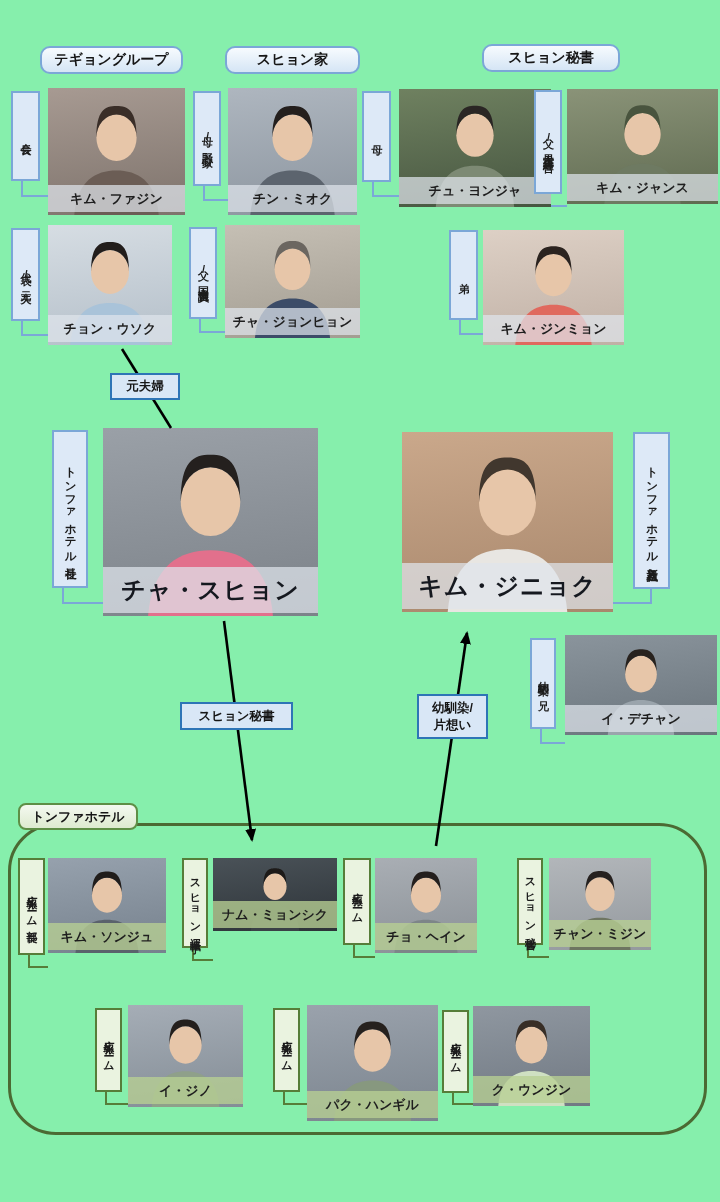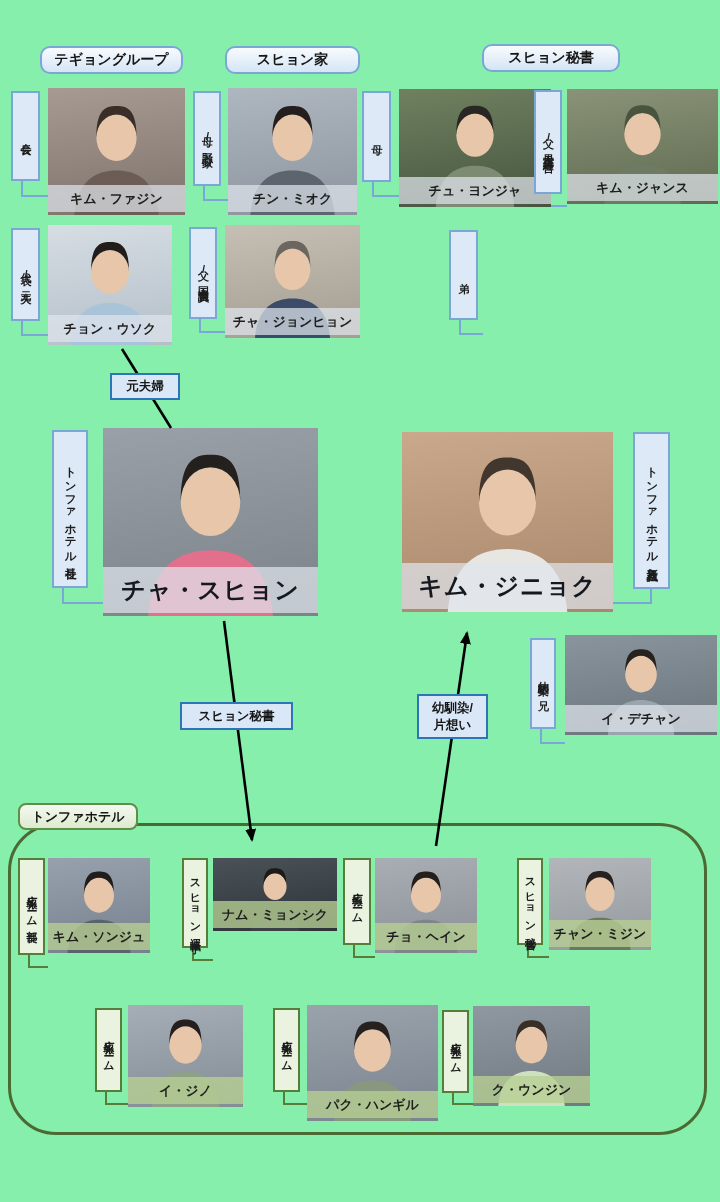--- a/index.html
+++ b/index.html
@@ -113,20 +113,28 @@
     <div class="band">チョン・ウソク</div>
   </div>
   <div class="card" style="left:225px;top:225px;width:135px;height:113px;">
     <div class="photo" style="background: linear-gradient(172deg, rgb(197, 191, 180) 0%, rgb(163, 157, 146) 100%); --cloth: #3c4c68; --hair: #6b6660;">
         <svg>
           <use href="#sil"></use>
         </svg>
       </div>
     <div class="band">チャ・ジョンヒョン</div>
   </div>
+  <div class="card" style="left:483px;top:230px;width:141px;height:115px;">
+    <div class="photo" style="background: linear-gradient(172deg, rgb(221, 208, 197) 0%, rgb(192, 176, 165) 100%); --cloth: #e0695e; --hair: #2b231f;">
+        <svg>
+          <use href="#sil"></use>
+        </svg>
+      </div>
+    <div class="band">キム・ジンミョン</div>
+  </div>
 
   <div class="card main" style="left:103px;top:428px;width:215px;height:188px;">
     <div class="photo" style="background: linear-gradient(172deg, rgb(154, 160, 167) 0%, rgb(124, 130, 137) 100%); --cloth: #e2708c; --hair: #24201e;">
         <svg>
           <use href="#sil"></use>
         </svg>
       </div>
     <div class="band">チャ・スヒョン</div>
   </div>
   <div class="card main" style="left:402px;top:432px;width:211px;height:180px;">
@@ -139,21 +147,21 @@
   </div>
   <div class="card" style="left:565px;top:635px;width:152px;height:100px;">
     <div class="photo" style="background: linear-gradient(172deg, rgb(138, 148, 156) 0%, rgb(106, 116, 124) 100%); --cloth: #9aa4ac; --hair: #28221e;">
         <svg>
           <use href="#sil"></use>
         </svg>
       </div>
     <div class="band">イ・デチャン</div>
   </div>
 
-  <div class="card green" style="left:48px;top:858px;width:102px;height:95px;text-align:right;">
+  <div class="card green" style="left:48px;top:858px;width:118px;height:95px;text-align:right;">
     <div class="photo" style="background: linear-gradient(172deg, rgb(150, 161, 173) 0%, rgb(118, 129, 141) 100%); --cloth: #5a626c; --hair: #211d1b;">
         <svg>
           <use href="#sil"></use>
         </svg>
       </div>
     <div class="band">キム・ソンジュ</div>
   </div>
   <div class="card green" style="left:213px;top:858px;width:124px;height:73px;">
     <div class="photo" style="background: linear-gradient(172deg, rgb(74, 82, 88) 0%, rgb(45, 51, 56) 100%); --cloth: #3a4046; --hair: #1d1a18;">
         <svg>

